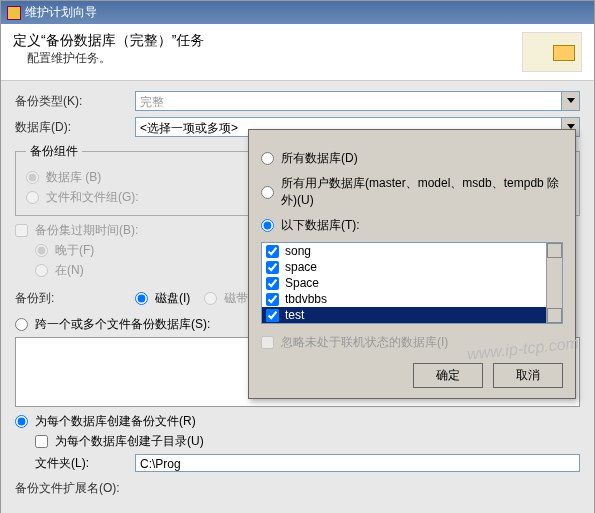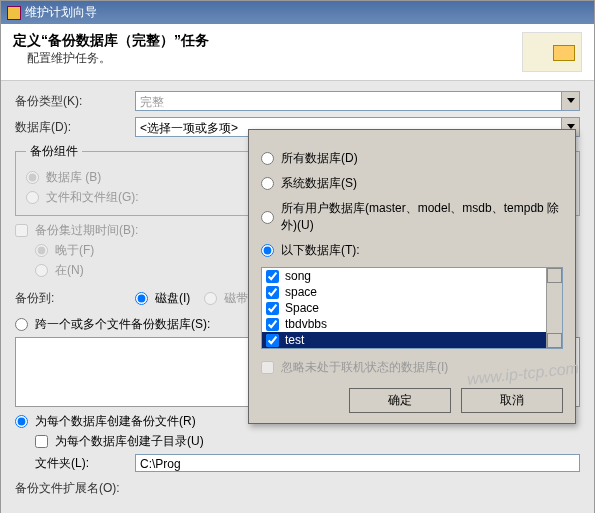--- a/index.html
+++ b/index.html
@@ -1,21 +1,21 @@
 <!DOCTYPE html>
 <html><head>
 <meta charset="utf-8">
 <style>
 * { box-sizing: border-box; margin: 0; padding: 0; font-family: "SimSun", "宋体", sans-serif; font-size: 12px; }
 body { background: #fff; width: 595px; }
 .wizard { background: #e8e8e8; border: 1px solid #999; }
 .titlebar { background: linear-gradient(#4a6fa5, #6a8bb8); color: #fff; padding: 3px 6px; display: flex; align-items: center; gap: 4px; }
 .titlebar .ico { width: 14px; height: 14px; background: #f0c040; border: 1px solid #805; }
 .header { background: #fff; border-bottom: 1px solid #ccc; padding: 8px 12px; display: flex; justify-content: space-between; align-items: flex-start; }
-.header-text h2 { font-size: 14px; font-weight: bold; }
+.header-text h2 { font-size: 14px; font-weight: normal; }
 .header-text p { font-size: 12px; color: #333; padding-left: 14px; }
 .header-ico { width: 60px; height: 40px; background: #f5f0d8; border: 1px solid #ddd; position: relative; }
 .header-ico::after { content:""; position:absolute; right:6px; top:12px; width:20px; height:14px; background:#fc6; border:1px solid #a80; }
 .body { position: relative; padding: 10px 14px 14px 14px; }
 .row { display: flex; align-items: center; margin-bottom: 6px; }
 .row label { width: 120px; color: #333; }
 .disabled { color: #999; }
 .combo { display: flex; border: 1px solid #7f9db9; background: #fff; height: 20px; gap: 16px; }
 .combo span { flex: 1; padding: 2px 4px; }
 .combo .btn { width: 18px; background: #d4d0c8; border-left: 1px solid #7f9db9; display: flex; align-items: center; justify-content: center; }
@@ -34,21 +34,21 @@
 
 .panel { position: absolute; right: 18px; top: 48px; width: 328px; background: #d4d0c8; border: 1px solid #666; box-shadow: 2px 3px 6px rgba(0,0,0,.3); padding: 12px 12px 10px 12px; }
 .panel .radio-row { margin: 8px 0; }
 .listbox { background: #fff; border: 1px solid #7f9db9; margin: 4px 0 10px 0; position: relative; }
 .listbox .li { display: flex; align-items: center; padding: 1px 4px; font-family: "Courier New", monospace; gap: 4px; }
 .listbox .li.sel { background: #0a246a; color: #fff; }
 .listbox .li input { margin-right: 2px; }
 .scroll-v { position: absolute; right: 0; top: 0; bottom: 0; width: 16px; background: #d4d0c8; border-left: 1px solid #999; }
 .scroll-v .up, .scroll-v .dn { height: 15px; background: #d4d0c8; border: 1px solid #888; }
 .btnrow { display: flex; justify-content: flex-end; gap: 10px; margin-top: 12px; }
-.dlgbtn { background: #d4d0c8; border: 1px solid #666; padding: 3px 38px; }
+.dlgbtn { background: #d4d0c8; border: 1px solid #666; padding: 3px 22px; }
 .watermark { position: absolute; right: -4px; bottom: 40px; color: #bbb; font-style: italic; font-size: 16px; transform: rotate(-6deg); pointer-events: none; }
 </style>
 </head>
 <body>
 
 <div class="wizard">
   <div class="titlebar">
     <span class="ico"></span>
     <span>维护计划向导</span>
   </div>
@@ -140,24 +140,20 @@
       <label>备份文件扩展名(O):</label>
     </div>
 
     <div class="panel">
       <div class="radio-row">
           <input type="radio" name="dbsel" style="">
           <span>所有数据库(D)</span>
         </div>
       <div class="radio-row">
           <input type="radio" name="dbsel" style="">
-          <span>系统数据库(S)</span>
-        </div>
-      <div class="radio-row">
-          <input type="radio" name="dbsel" style="">
           <span>所有用户数据库(master、model、msdb、tempdb 除外)(U)</span>
         </div>
       <div class="radio-row">
           <input type="radio" name="dbsel" checked="" style="">
           <span>以下数据库(T):</span>
         </div>
 
       <div class="listbox">
         <div class="li">
             <input type="checkbox" checked="" style="">

